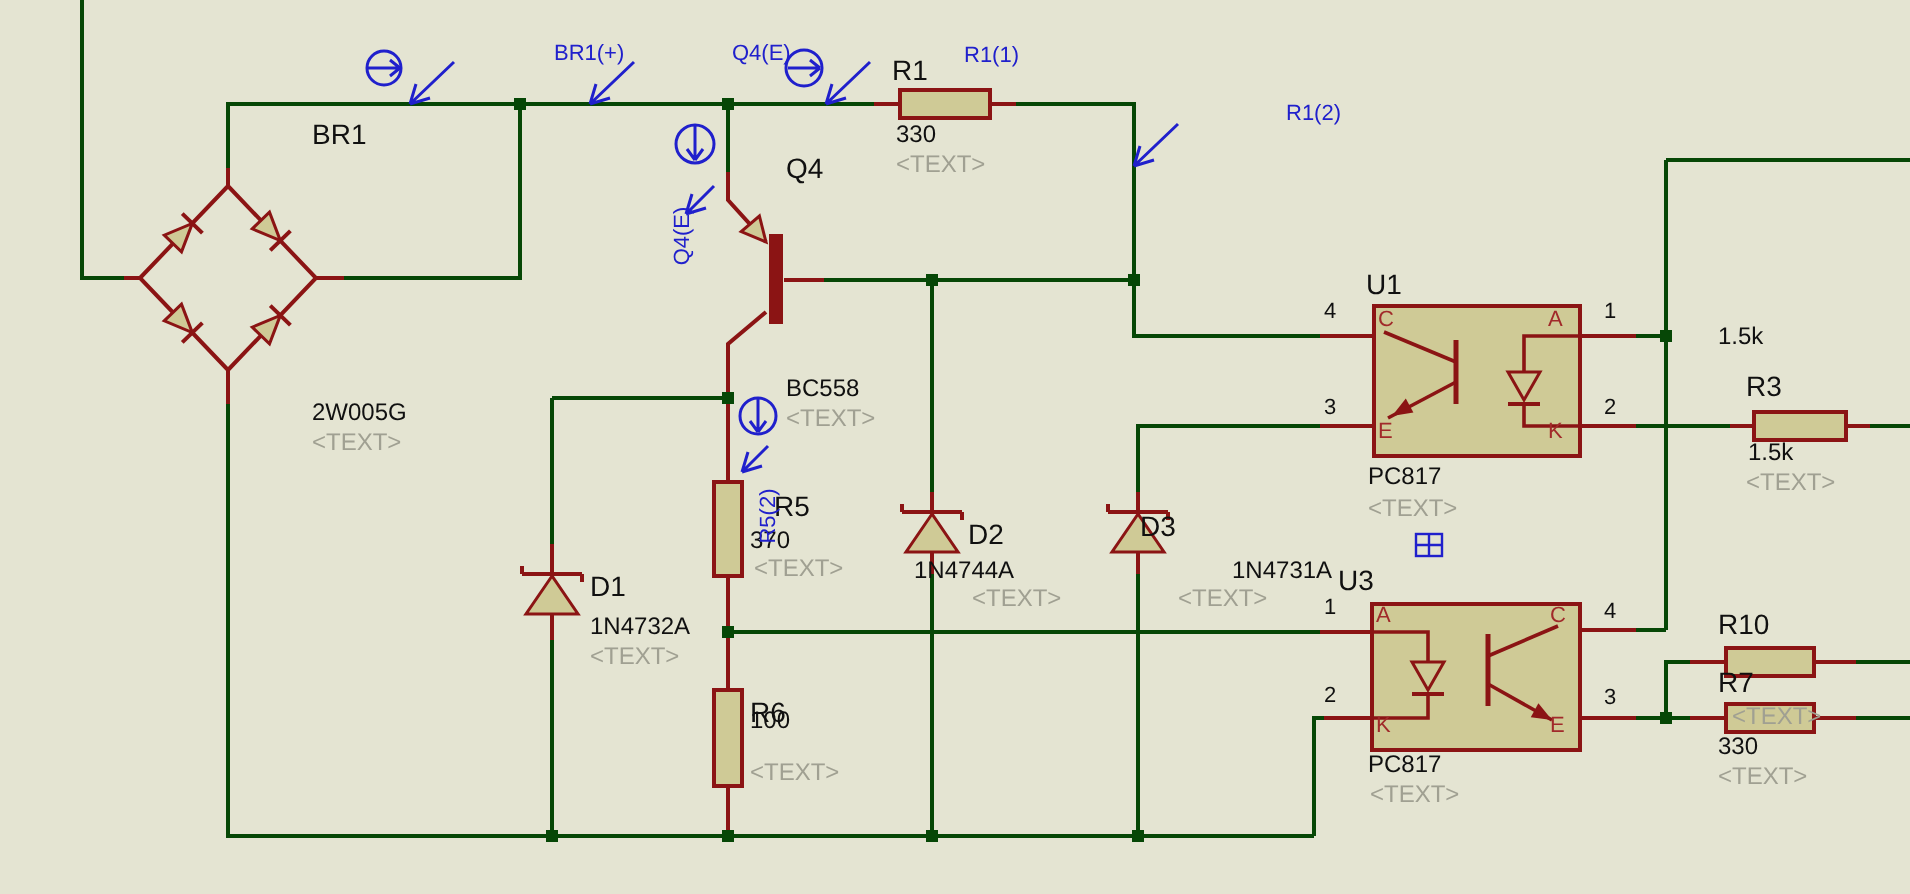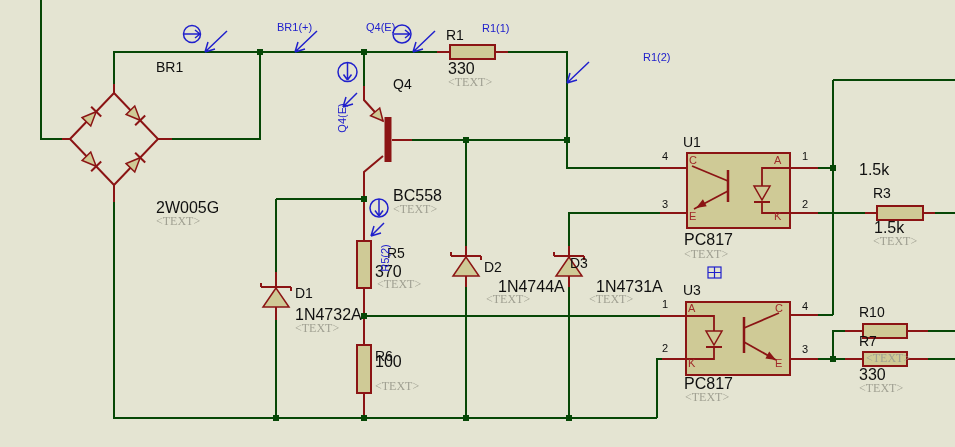--- a/index.html
+++ b/index.html
@@ -6,22 +6,22 @@
   #canvas{
     position:relative;
     width:955px;height:447px;
     background:#e4e4d2;
     overflow:hidden;
     font-family:"Liberation Sans", sans-serif;
   }
   #wires-svg{position:absolute;left:0;top:0;}
   .lbl{position:absolute;line-height:1;white-space:nowrap;}
   .ref{font-size:14px;color:#101010;}
-  .val{font-size:16px;color:#101010;}
-  .ph {font-size:12px;color:#a0a092;font-family:Liberation Serif, serif;}
+  .val{font-size:12px;color:#101010;}
+  .ph {font-size:12px;color:#a0a092;}
   .pinnum{font-size:11px;color:#101010;}
   .pinletter{font-size:11px;color:#a12a2a;}
   .probe{font-size:11px;color:#2020cc;padding-left:46px;}
   .vprobe{
     font-size:11px;color:#2020cc;
     transform:translate(-50%,-50%) rotate(-90deg);
   }
 </style>
 </head>
 <body>
@@ -241,40 +241,40 @@
 
 <div class="lbl ref" style="left:375px;top:349px">R6</div>
 <div class="lbl val" style="left:375px;top:354px">100</div>
 <div class="lbl ph" style="left:375px;top:380px">&lt;TEXT&gt;</div>
 
 <div class="lbl ref" style="left:295px;top:286px">D1</div>
 <div class="lbl val" style="left:295px;top:307px">1N4732A</div>
 <div class="lbl ph" style="left:295px;top:322px">&lt;TEXT&gt;</div>
 
 <div class="lbl ref" style="left:484px;top:260px">D2</div>
-<div class="lbl val" style="left:498px;top:279px">1N4744A</div>
+<div class="lbl val" style="left:457px;top:279px">1N4744A</div>
 <div class="lbl ph" style="left:486px;top:293px">&lt;TEXT&gt;</div>
 
 <div class="lbl ref" style="left:570px;top:256px">D3</div>
-<div class="lbl val" style="left:596px;top:279px">1N4731A</div>
+<div class="lbl val" style="left:616px;top:279px">1N4731A</div>
 <div class="lbl ph" style="left:589px;top:293px">&lt;TEXT&gt;</div>
 
 <div class="lbl ref" style="left:683px;top:135px">U1</div>
 <div class="lbl val" style="left:684px;top:232px">PC817</div>
 <div class="lbl ph" style="left:684px;top:248px">&lt;TEXT&gt;</div>
 <div class="lbl pinnum" style="left:662px;top:151px">4</div>
 <div class="lbl pinnum" style="left:662px;top:199px">3</div>
 <div class="lbl pinnum" style="left:802px;top:151px">1</div>
 <div class="lbl pinnum" style="left:802px;top:199px">2</div>
 <div class="lbl pinletter" style="left:689px;top:155px">C</div>
 <div class="lbl pinletter" style="left:774px;top:155px">A</div>
 <div class="lbl pinletter" style="left:689px;top:211px">E</div>
 <div class="lbl pinletter" style="left:774px;top:211px">K</div>
 
-<div class="lbl ref" style="left:683px;top:283px">U3</div>
+<div class="lbl ref" style="left:669px;top:283px">U3</div>
 <div class="lbl val" style="left:684px;top:376px">PC817</div>
 <div class="lbl ph" style="left:685px;top:391px">&lt;TEXT&gt;</div>
 <div class="lbl pinnum" style="left:662px;top:299px">1</div>
 <div class="lbl pinnum" style="left:662px;top:343px">2</div>
 <div class="lbl pinnum" style="left:802px;top:301px">4</div>
 <div class="lbl pinnum" style="left:802px;top:344px">3</div>
 <div class="lbl pinletter" style="left:688px;top:303px">A</div>
 <div class="lbl pinletter" style="left:775px;top:303px">C</div>
 <div class="lbl pinletter" style="left:688px;top:358px">K</div>
 <div class="lbl pinletter" style="left:775px;top:358px">E</div>

